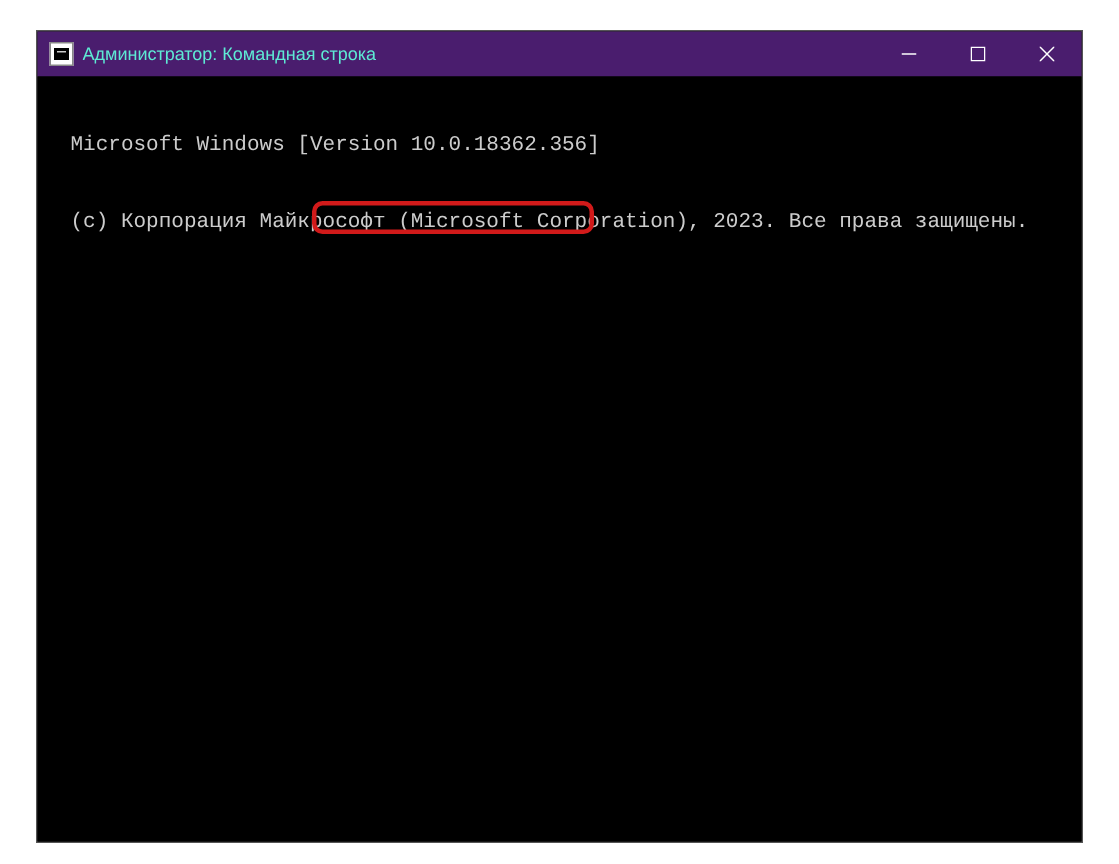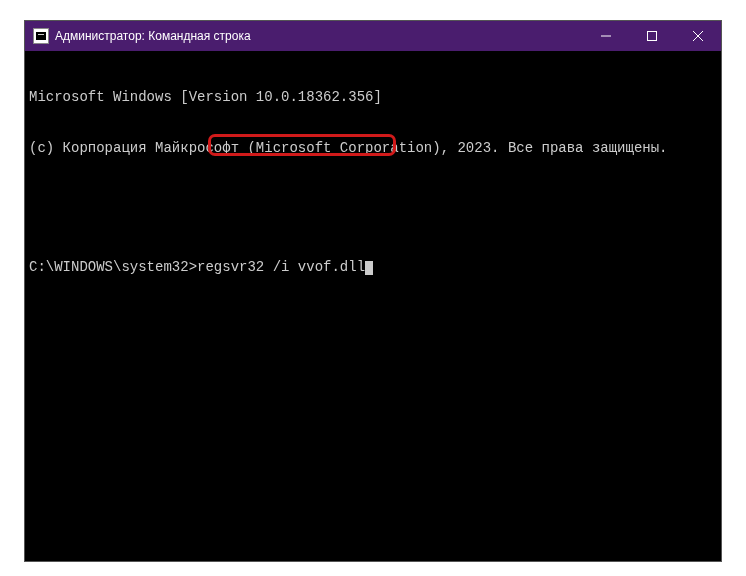--- a/index.html
+++ b/index.html
@@ -21,21 +21,21 @@
       width: 698px;
       height: 542px;
       border: 1px solid #555;
       background: #000;
     }
     .titlebar {
       height: 30px;
       background: #4a1d6e;
       display: flex;
       align-items: center;
-      color: #ffffff;
+      color: #5eead4;
       font-size: 12px;
       position: relative;
     }
     .titlebar-icon {
       width: 16px;
       height: 16px;
       margin-left: 8px;
       margin-right: 6px;
       background: #fff;
       border: 1px solid #888;
@@ -82,21 +82,21 @@
       stroke-width: 1;
       fill: none;
     }
     .terminal-area {
       position: absolute;
       top: 30px;
       left: 0;
       right: 0;
       bottom: 0;
       background: #000;
-      padding: 4px 4px;
+      padding: 4px 22px;
       font-family: Consolas, "Courier New", monospace;
       font-size: 14px;
       line-height: 17px;
       color: #ccc;
       white-space: pre;
       overflow: hidden;
     }
     .terminal-line {
       white-space: pre;
     }
@@ -142,17 +142,16 @@
           </svg>
       </div>
     </div>
   </div>
 
   <div class="terminal-area">
     <div class="terminal-line">Microsoft Windows [Version 10.0.18362.356]</div>
     <div class="terminal-line">(c) Корпорация Майкрософт (Microsoft Corporation), 2023. Все права защищены.</div>
     <div class="terminal-line"></div>
     <div class="terminal-line"></div>
-    <div class="terminal-line"><span>C:\WINDOWS\system32&gt;</span><span>regsvr32 /i vvof.dll</span><span class="cursor-blink"></span></div>
   </div>
 
   <div class="highlight-box" style="top:113px; left:183px; width:188px; height:22px;"></div>
 </div>
 
 </body></html>

